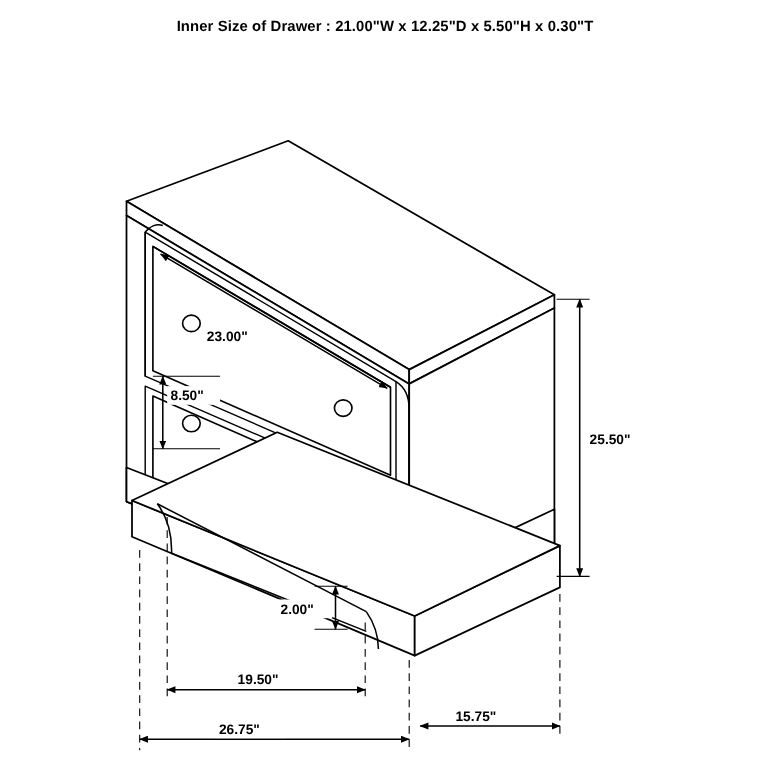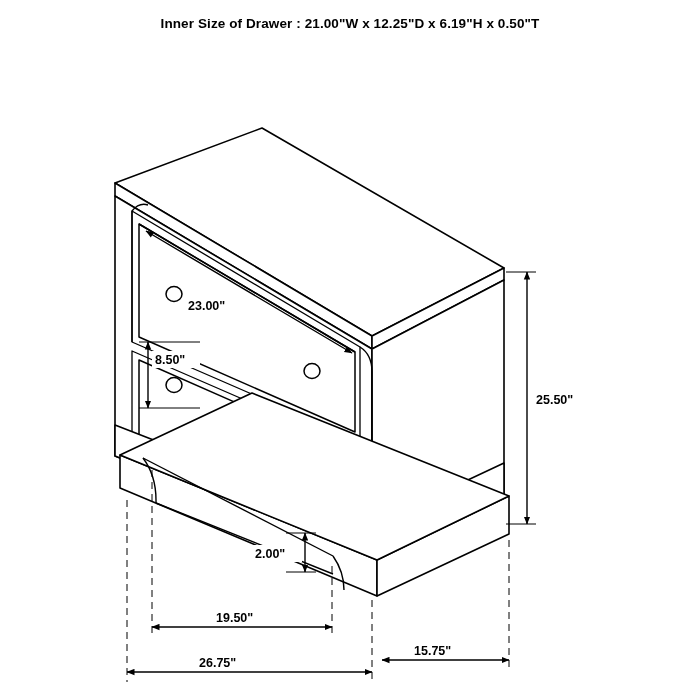--- a/index.html
+++ b/index.html
@@ -42,21 +42,21 @@
     font-weight: bold;
     font-size: 12.5px;
     fill: #000000;
   }
 </style>
 </head>
 <body>
 
 <div id="stage">
 
-  <div id="title">Inner Size of Drawer : 21.00"W x 12.25"D x 6.19"H x 0.50"T</div>
+  <div id="title">Inner Size of Drawer : 21.00"W x 12.25"D x 5.50"H x 0.30"T</div>
 
   <svg id="drawing" viewBox="0 0 700 700">
 
     <g fill="#ffffff" stroke="#000000" stroke-width="1.6" stroke-linejoin="round" stroke-linecap="round">
 
       <path d="M 115,183 L 262,128 L 504,268 L 372,336 Z"></path>
 
       <path d="M 115,183 L 115,196 L 372,349 L 372,336 Z"></path>
       <path d="M 372,336 L 372,349 L 504,280 L 504,268 Z"></path>
 

